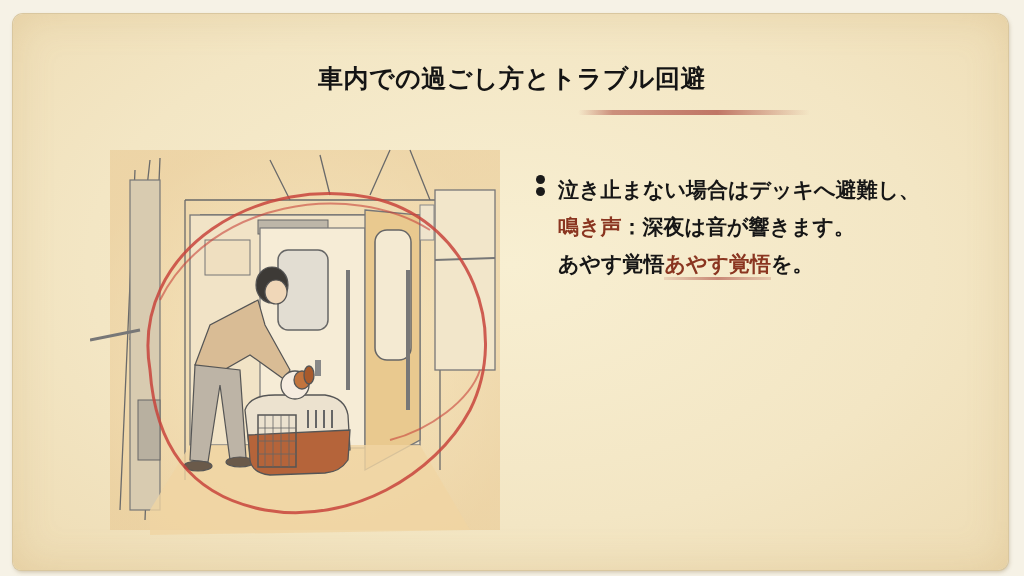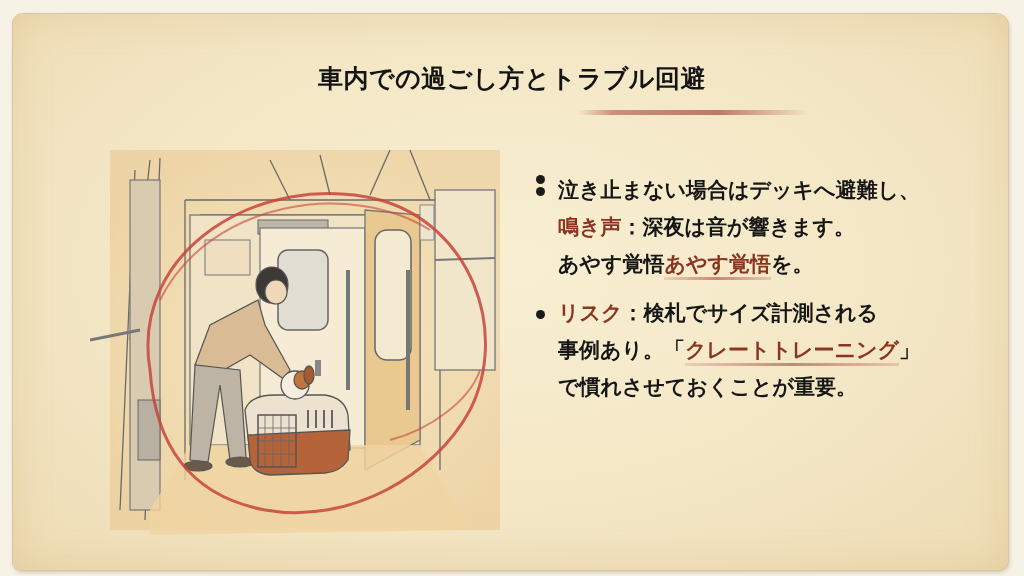--- a/index.html
+++ b/index.html
@@ -137,24 +137,14 @@
     <span class="dot"></span>
     <div class="line">泣き止まない場合はデッキへ避難し、</div>
     <div class="line">
       <span class="accent">鳴き声</span><span>：</span><span>深夜は音が響きます。</span>
     </div>
     <div class="line">
       <span>あやす覚悟</span><span class="ul">あやす覚悟</span><span>を。</span>
     </div>
   </div>
 
-  <div class="bullet">
-    <span class="dot"></span>
-    <div class="line">
-      <span class="accent">リスク</span><span>：</span><span>検札でサイズ計測される</span>
-    </div>
-    <div class="line">
-      <span>事例あり。「</span><span class="ul">クレートトレーニング</span><span>」</span>
-    </div>
-    <div class="line">で慣れさせておくことが重要。</div>
-  </div>
 
 </div>
 
 </body></html>

